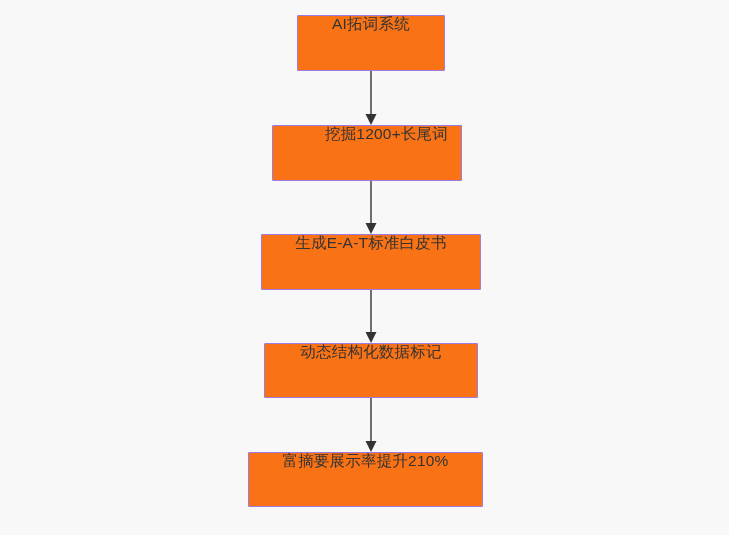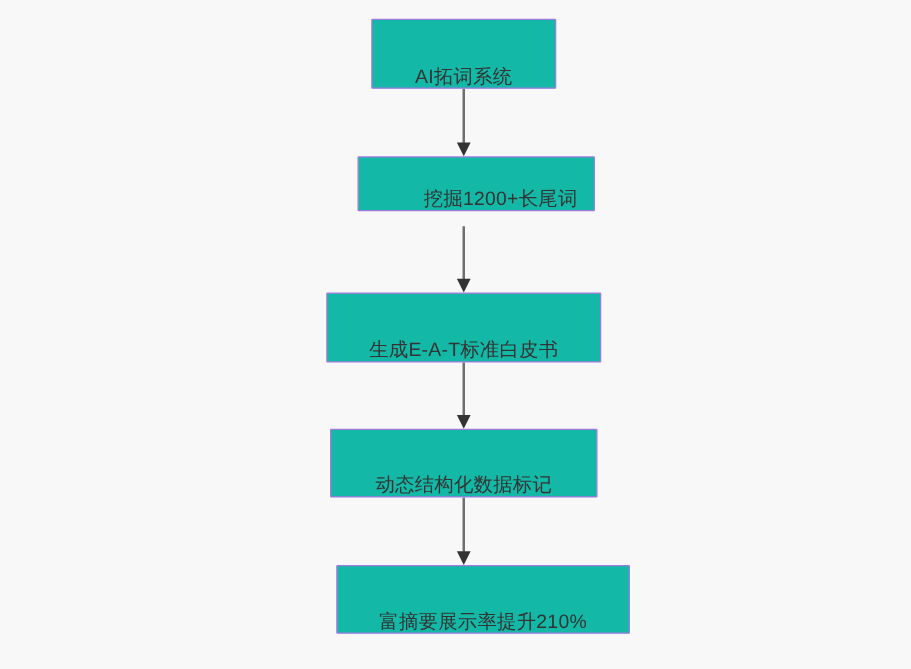--- a/index.html
+++ b/index.html
@@ -14,25 +14,25 @@
     overflow: hidden;
   }
   #flowchart {
     position: relative;
     width: 729px;
     height: 535px;
   }
   .node {
     position: absolute;
     box-sizing: border-box;
-    background: #14b8a6;
+    background: #f97316;
     border: 1.4px solid #9f7ae0;
     border-radius: 1px;
     display: flex;
-    align-items: flex-end;
+    align-items: flex-start;
     justify-content: center;
     color: #333333;
     font-size: 15.5px;
     letter-spacing: 0.2px;
     line-height: 1;
     white-space: nowrap;
     z-index: 2;
   }
   .node-label {
     display: block;
@@ -75,29 +75,29 @@
 
   <svg class="edge" style="left:356px; top:393px; width:30px; height:64px;">
     <line class="edge-line" x1="15" y1="5" x2="15" y2="50"></line>
     <polygon class="edge-arrow" points="15,59 9.5,48 20.5,48"></polygon>
   </svg>
 
   <div class="node" style="left:297px; top:15px; width:148px; height:56px;">
     <span class="node-label">AI拓词系统</span>
   </div>
 
-  <div class="node" style="left:286px; top:125px; width:190px; height:44px;padding-left:39px;">
+  <div class="node" style="left:272px; top:125px; width:190px; height:56px;padding-left:39px;">
     <span class="node-label">挖掘1200+长尾词</span>
   </div>
 
   <div class="node" style="left:264px; top:343px; width:214px; height:55px;">
     <span class="node-label">动态结构化数据标记</span>
   </div>
 
   <div class="node" style="left:261px; top:234px; width:220px; height:56px;">
     <span class="node-label">生成E-A-T标准白皮书</span>
   </div>
 
-  <div class="node" style="left:269px; top:452px; width:235px; height:55px;">
+  <div class="node" style="left:248px; top:452px; width:235px; height:55px;">
     <span class="node-label">富摘要展示率提升210%</span>
   </div>
 
 </div>
 
 </body></html>

